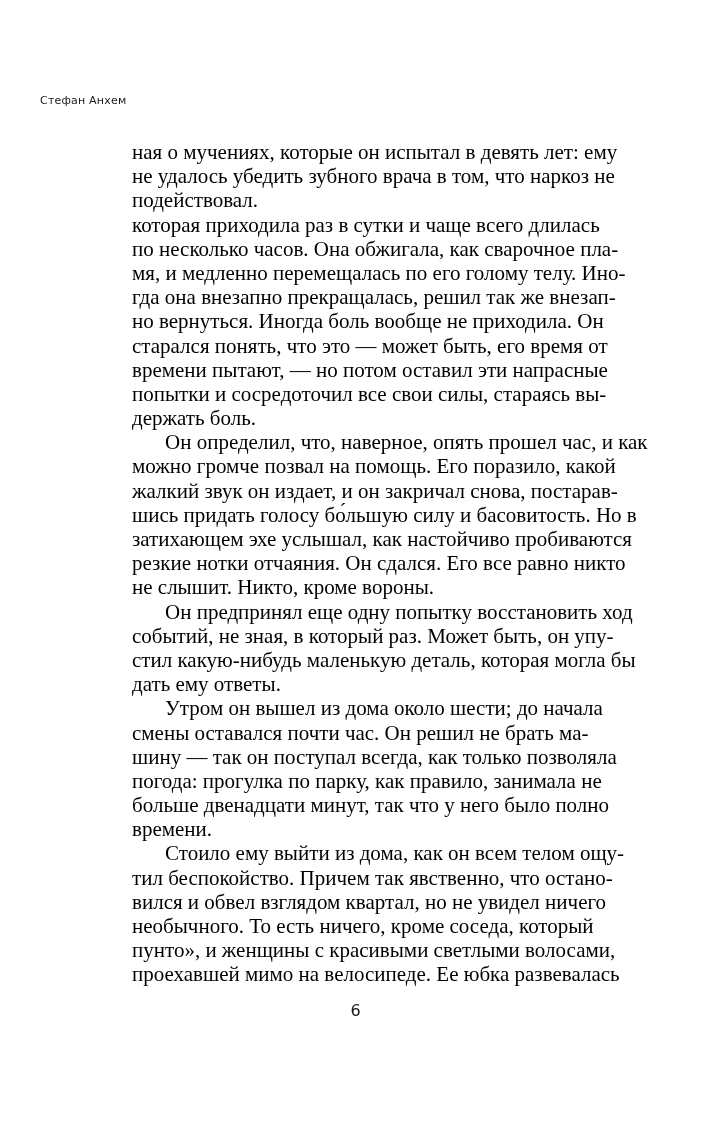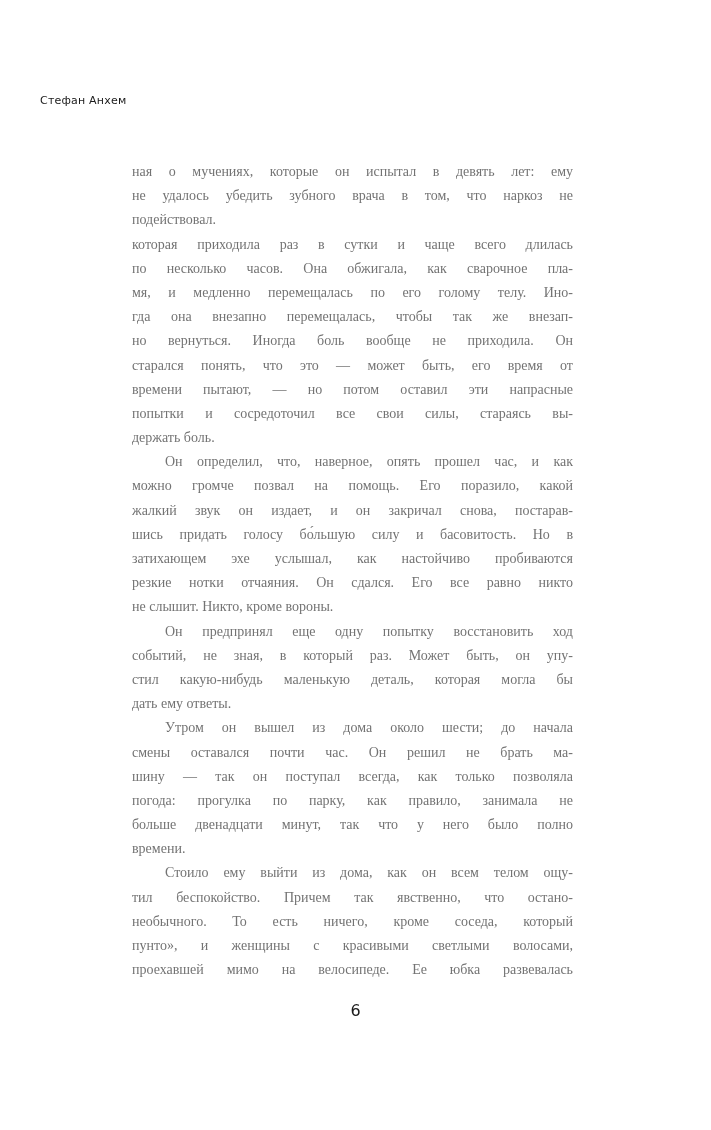--- a/index.html
+++ b/index.html
@@ -4,23 +4,23 @@
 <style>
   html, body { margin: 0; padding: 0; background: #ffffff; }
   body { width: 711px; height: 1130px; position: relative; overflow: hidden; }
   .header {
     position: absolute; top: 94px; left: 0; width: 711px; text-align: left;
     font-family: "DejaVu Sans", sans-serif; font-size: 11px; color: #1a1a1a;
     letter-spacing: 0.2px;
     margin-left: 40px;
   }
   .body-text {
-    position: absolute; top: 160px; left: 132px; width: 441px;
+    position: absolute; top: 140px; left: 132px; width: 441px;
     font-family: "Liberation Serif", "DejaVu Serif", serif;
-    font-size: 14px; line-height: 24.2px; color: #737373;
+    font-size: 21px; line-height: 24.2px; color: #000000;
   }
   .line { display: block; white-space: nowrap; text-align: justify; text-align-last: justify; height: 24.2px; }
   .line.last { text-align-last: left; }
   .line.indent { padding-left: 33px; }
   .page-number {
     position: absolute; top: 1001px; left: 0; width: 711px; text-align: center;
     font-family: "DejaVu Sans", sans-serif; font-size: 16px; color: #1a1a1a;
   }
 </style>
 </head>
@@ -31,21 +31,21 @@
 <div class="body-text" id="body">
     <div>
       <span class="line">ная о мучениях, которые он испытал в девять лет: ему</span>
       <span class="line">не удалось убедить зубного врача в том, что наркоз не</span>
       <span class="line last">подействовал.</span>
     </div>
     <div>
       <span class="line">которая приходила раз в сутки и чаще всего длилась</span>
       <span class="line">по несколько часов. Она обжигала, как сварочное пла-</span>
       <span class="line">мя, и медленно перемещалась по его голому телу. Ино-</span>
-      <span class="line">гда она внезапно перемещалась, чтобы так же внезап-</span>
+      <span class="line">гда она внезапно прекращалась, решил так же внезап-</span>
       <span class="line">но вернуться. Иногда боль вообще не приходила. Он</span>
       <span class="line">старался понять, что это — может быть, его время от</span>
       <span class="line">времени пытают, — но потом оставил эти напрасные</span>
       <span class="line">попытки и сосредоточил все свои силы, стараясь вы-</span>
       <span class="line last">держать боль.</span>
     </div>
     <div>
       <span class="line indent">Он определил, что, наверное, опять прошел час, и как</span>
       <span class="line">можно громче позвал на помощь. Его поразило, какой</span>
       <span class="line">жалкий звук он издает, и он закричал снова, постарав-</span>
@@ -64,19 +64,20 @@
       <span class="line indent">Утром он вышел из дома около шести; до начала</span>
       <span class="line">смены оставался почти час. Он решил не брать ма-</span>
       <span class="line">шину — так он поступал всегда, как только позволяла</span>
       <span class="line">погода: прогулка по парку, как правило, занимала не</span>
       <span class="line">больше двенадцати минут, так что у него было полно</span>
       <span class="line last">времени.</span>
     </div>
     <div>
       <span class="line indent">Стоило ему выйти из дома, как он всем телом ощу-</span>
       <span class="line">тил беспокойство. Причем так явственно, что остано-</span>
+      <span class="line">вился и обвел взглядом квартал, но не увидел ничего</span>
       <span class="line">необычного. То есть ничего, кроме соседа, который</span>
       <span class="line">пунто», и женщины с красивыми светлыми волосами,</span>
       <span class="line">проехавшей мимо на велосипеде. Ее юбка развевалась</span>
     </div>
   </div>
 
 <div class="page-number">6</div>
 
 </body></html>

